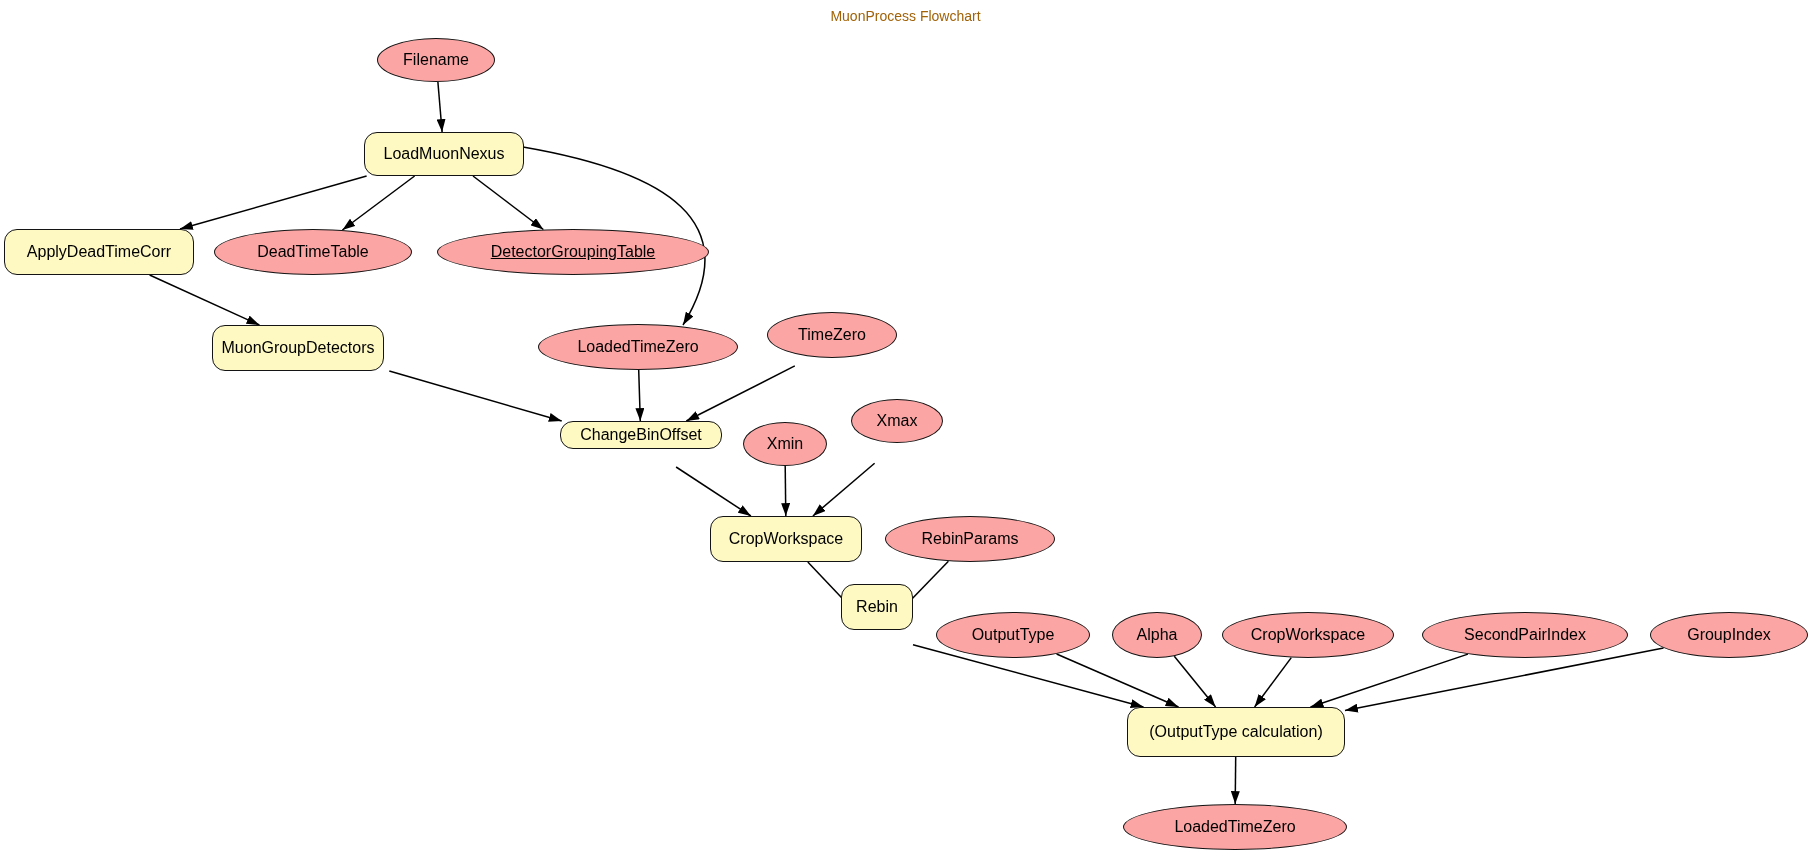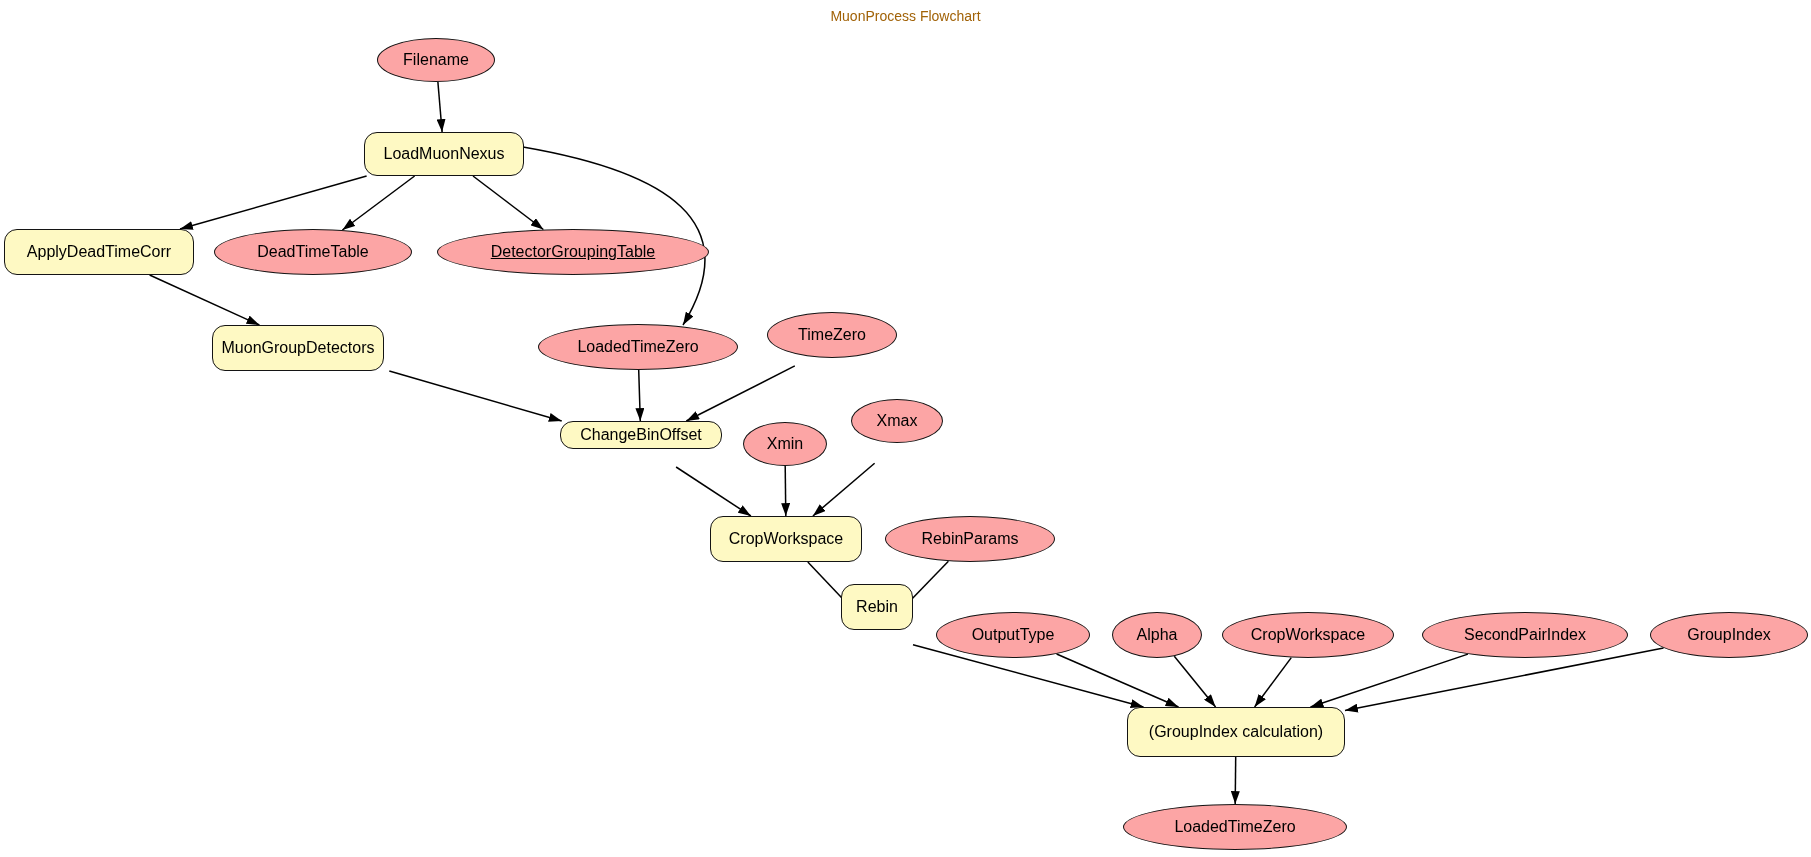--- a/index.html
+++ b/index.html
@@ -142,19 +142,19 @@
       <div class="node ellipse" style="left: 1222px; top: 612px; width: 172px; height: 46px;">
         <span>CropWorkspace</span>
       </div>
       <div class="node ellipse" style="left: 1422px; top: 612px; width: 206px; height: 46px;">
         <span>SecondPairIndex</span>
       </div>
       <div class="node ellipse" style="left: 1650px; top: 612px; width: 158px; height: 46px;">
         <span>GroupIndex</span>
       </div>
       <div class="node rounded-box" style="left: 1127px; top: 707px; width: 218px; height: 50px;">
-        <span>(GroupIndex calculation)</span>
+        <span>(OutputType calculation)</span>
       </div>
       <div class="node ellipse" style="left: 1123px; top: 804px; width: 224px; height: 46px;">
         <span>LoadedTimeZero</span>
       </div>
     </div>
 </div>
 
 </body></html>

